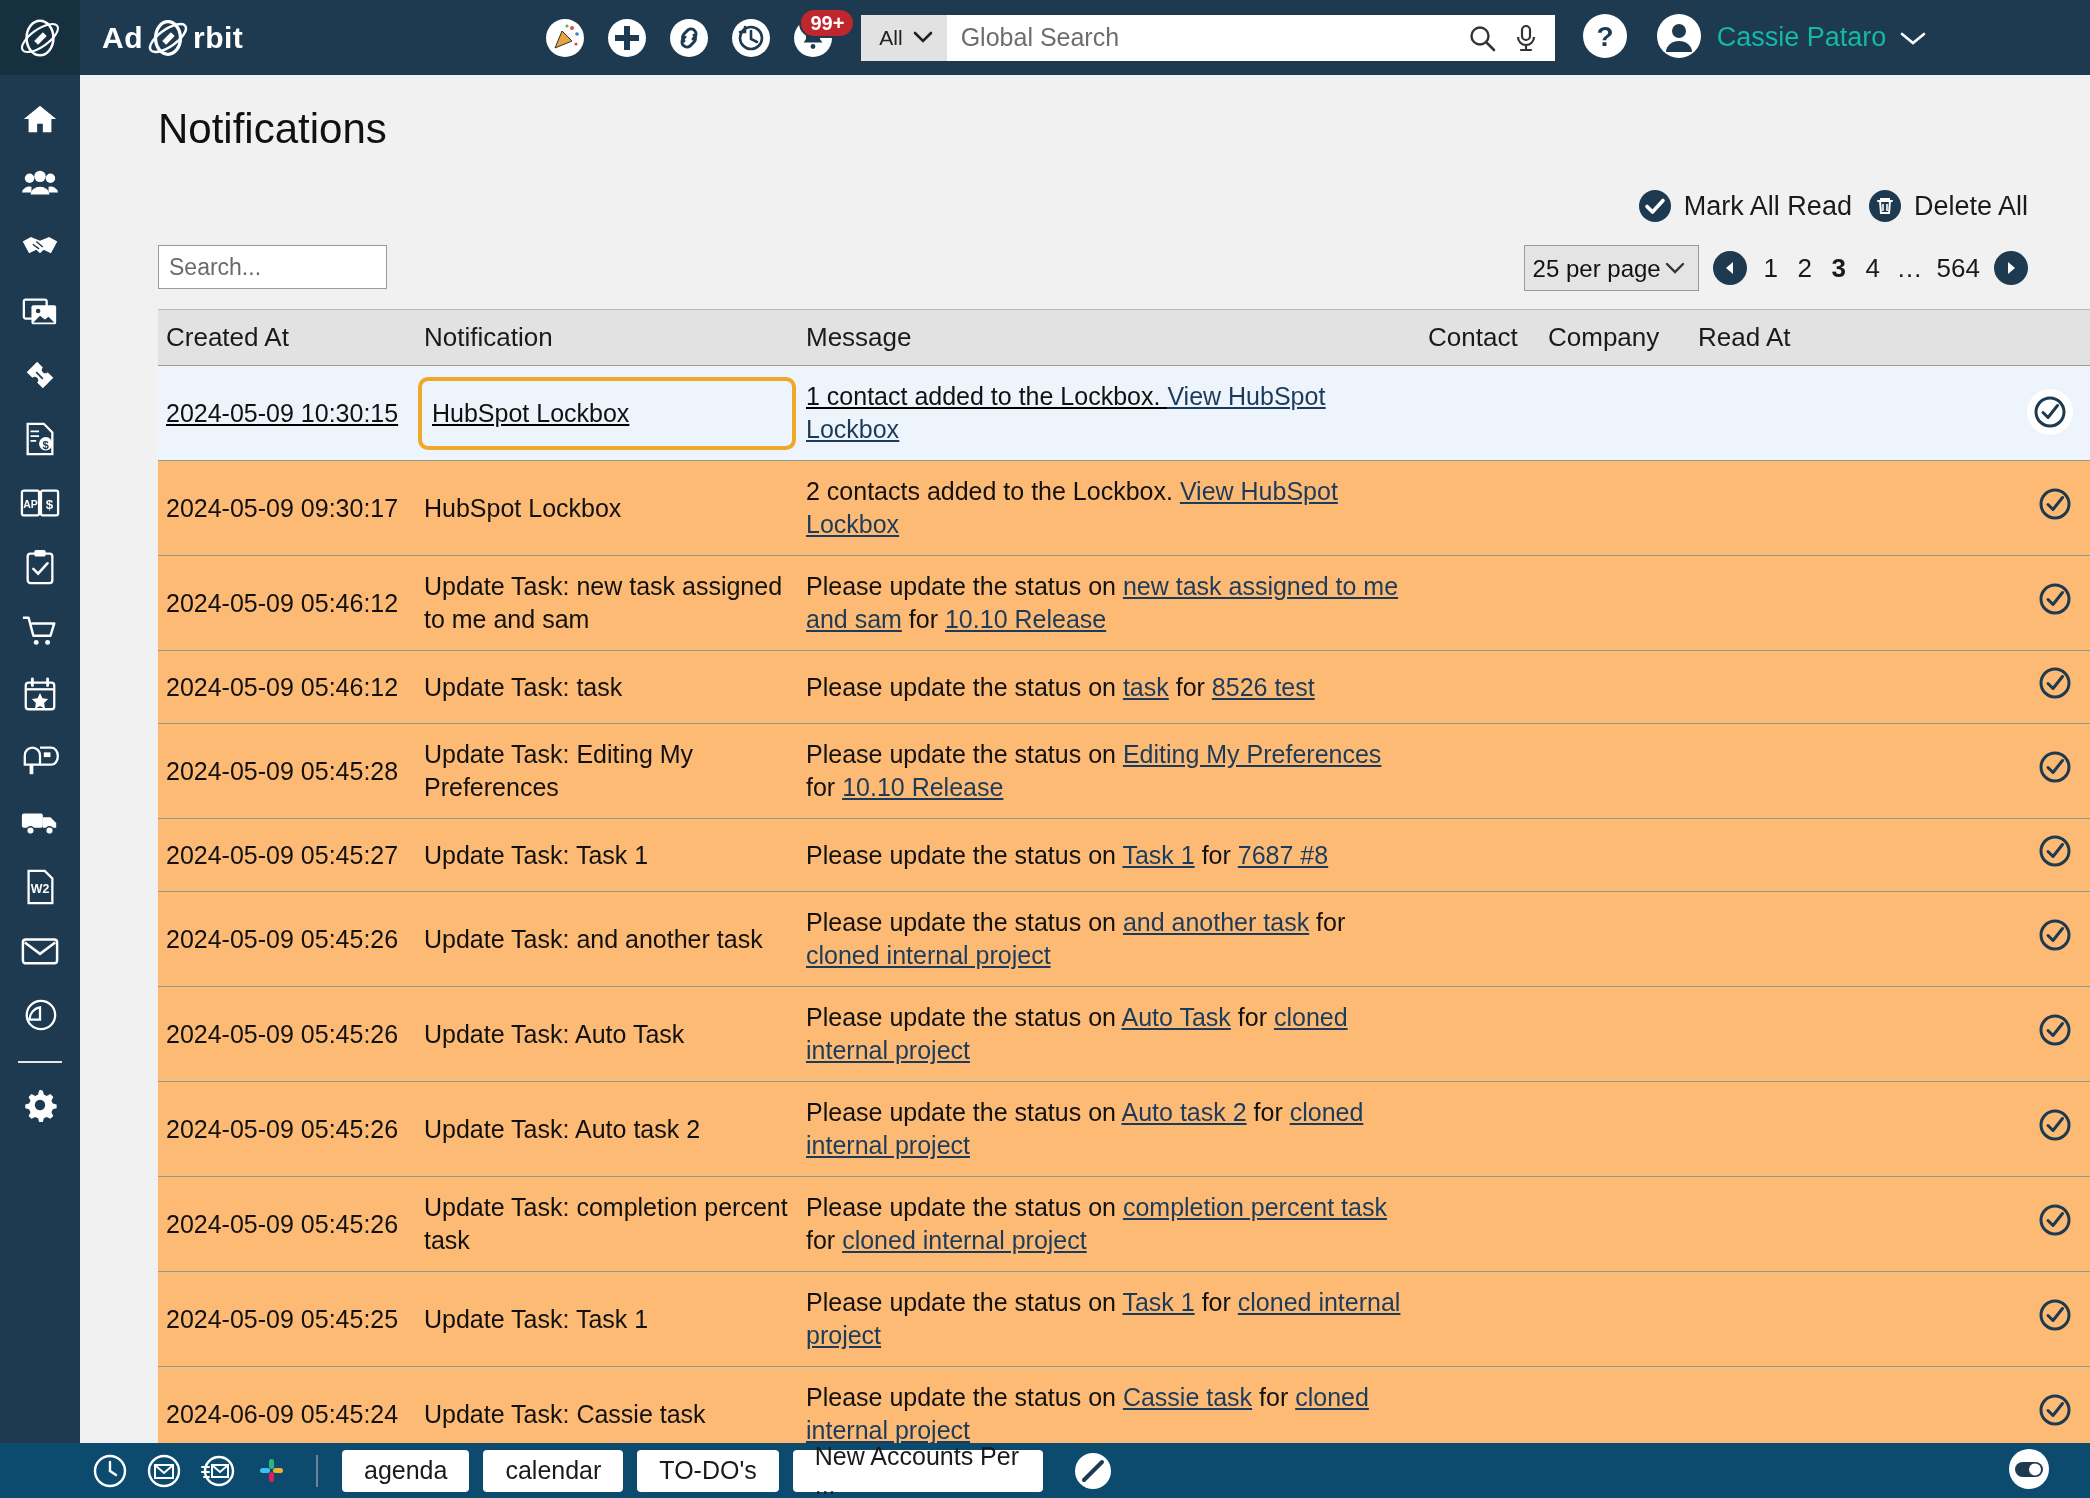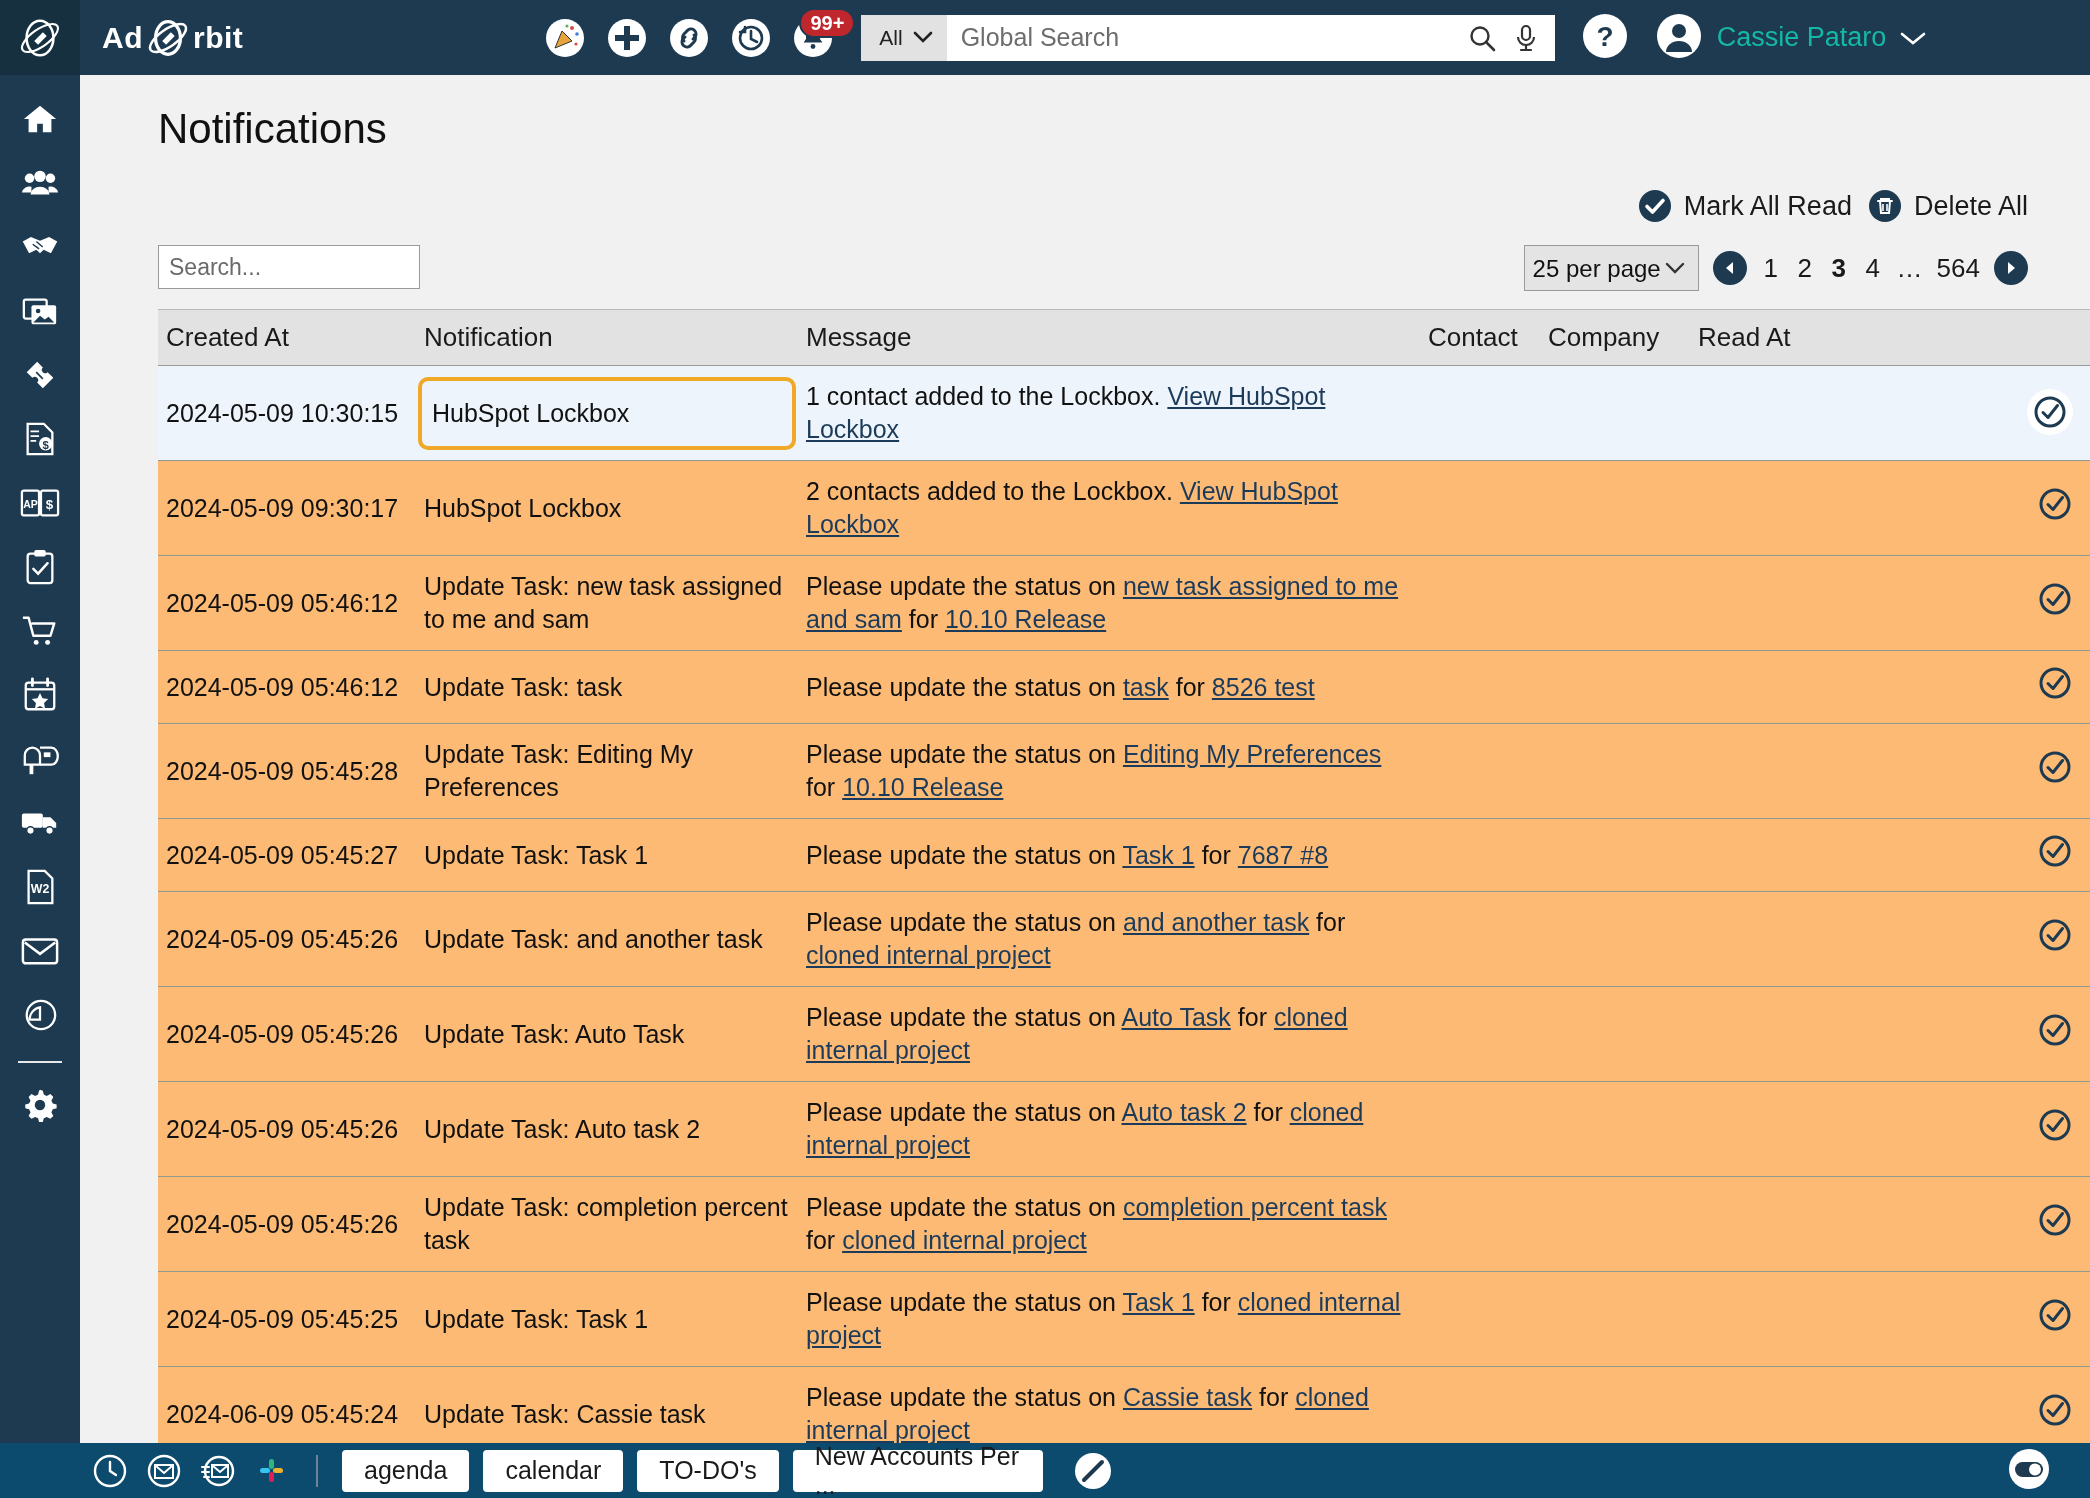--- a/index.html
+++ b/index.html
@@ -64,21 +64,21 @@
 
   .actions {
     display: flex; align-items: center; justify-content: flex-end; gap: 16px;
     margin: 36px 62px 0 0; font-size: 27px; color: #1a1a1a;
   }
   .action { display:flex; align-items:center; gap: 12px; cursor: pointer; }
 
   .toolsrow { display: flex; align-items: flex-start; justify-content: space-between;
               margin: 22px 62px 0 78px; }
   .searchbox {
-    width: 262px; height: 44px; border: 1px solid #9a9a9a; background: #fff;
+    width: 229px; height: 44px; border: 1px solid #9a9a9a; background: #fff;
     font-size: 23px; padding: 0 10px; color: #8b5cf6; outline: none;
     font-family: "Liberation Sans", sans-serif;
   }
   .searchbox::placeholder { color: #6a6a6a; }
 
   .pager { display: flex; align-items: center; gap: 14px; }
   .perpage {
     width: 175px; height: 46px; border: 1px solid #9a9a9a; background: #e4e4e4;
     font-size: 24px; padding: 0 8px; color: #111;
     font-family: "Liberation Sans", sans-serif;
@@ -99,21 +99,21 @@
   table { border-collapse: collapse; width: 1933px; table-layout: fixed; }
   thead th {
     background: #e2e2e2; text-align: left; font-weight: normal; font-size: 26px;
     color: #1a1a1a; padding: 12px 0 12px 8px; border-top: 1px solid #b9b9b9;
     border-bottom: 1px solid #9a9a9a;
   }
   tbody td {
     font-size: 25px; color: #111; padding: 14px 8px; vertical-align: middle;
     border-bottom: 1px solid #8f9a8f; line-height: 1.32;
   }
-  tbody tr.unread { background: #eef4fb; }
+  tbody tr.unread { background: #eef4fb; text-decoration: underline; }
   tbody tr.read   { background: #fdba74; margin-left: 48px; }
   .col-created { width: 258px; }
   .col-notif   { width: 382px; }
   .col-msg     { width: 622px; }
   .col-contact { width: 120px; }
   .col-company { width: 150px; }
   .col-readat  { width: 300px; }
   .col-icon    { width: 101px; }
   td a { color: #1c3b5a; text-decoration: underline; }
   .notif-cell-highlight {

